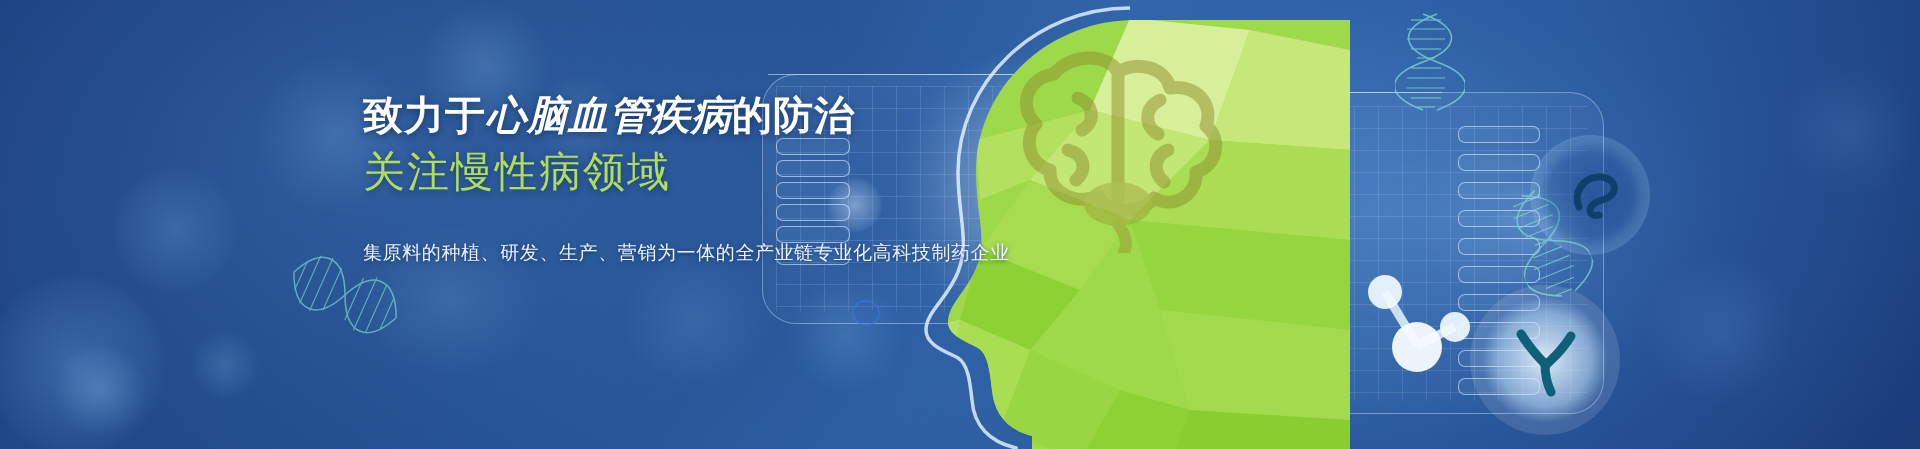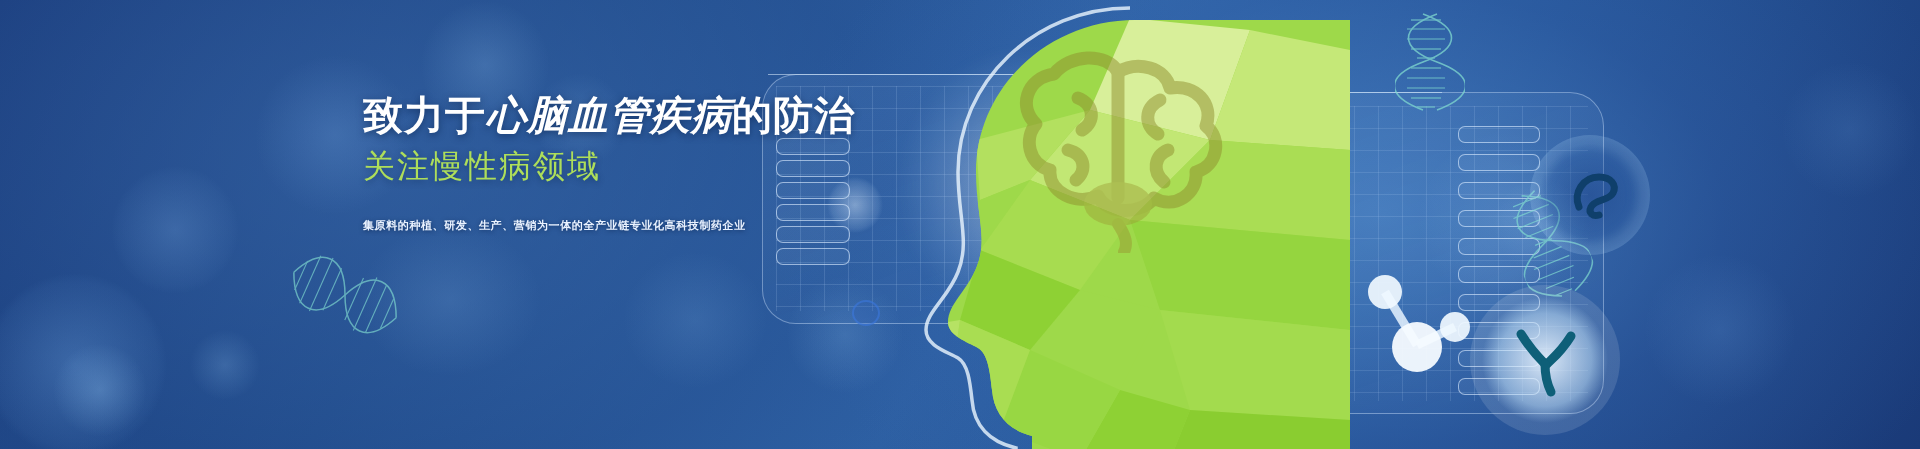--- a/index.html
+++ b/index.html
@@ -30,25 +30,25 @@
     border-radius:7px;background:rgba(190,220,255,0.06);
   }
   .tick{position:absolute;height:1.2px;background:rgba(220,238,255,0.55);}
   .text-block{position:absolute;left:363px;top:92px;width:760px;}
   .headline{
     margin:0;font-size:40px;font-weight:700;color:#ffffff;letter-spacing:1px;
     line-height:1.18;text-shadow:0 2px 7px rgba(8,30,70,0.55);white-space:nowrap;
   }
   .headline .hl{color:#ffffff;font-style:italic;}
   .subline{
-    margin:8px 0 0 0;font-size:32px;font-weight:400;color:#aede5a;letter-spacing:2px;
+    margin:8px 0 0 0;font-size:42px;font-weight:400;color:#aede5a;letter-spacing:2px;
     line-height:1.2;text-shadow:0 2px 6px rgba(8,30,70,0.45);white-space:nowrap;
   }
   .tagline{
-    margin:32px 0 0 0;font-size:11px;font-weight:700;color:#e9f2ff;letter-spacing:0.6px;
+    margin:42px 0 0 0;font-size:19px;font-weight:400;color:#e9f2ff;letter-spacing:0.6px;
     text-shadow:0 1px 4px rgba(8,30,70,0.6);white-space:nowrap;
   }
   .head-art{position:absolute;left:830px;top:-10px;width:520px;height:470px;}
   .glow{
     position:absolute;left:34px;top:22px;width:330px;height:350px;border-radius:50% 50% 46% 46%;
     background:radial-gradient(closest-side, rgba(255,255,255,0.42), rgba(190,225,255,0.10) 62%, rgba(255,255,255,0) 80%);
     filter:blur(6px);
   }
   .dna{position:absolute;pointer-events:none;opacity:.85;}
   .molecule{position:absolute;pointer-events:none;}

